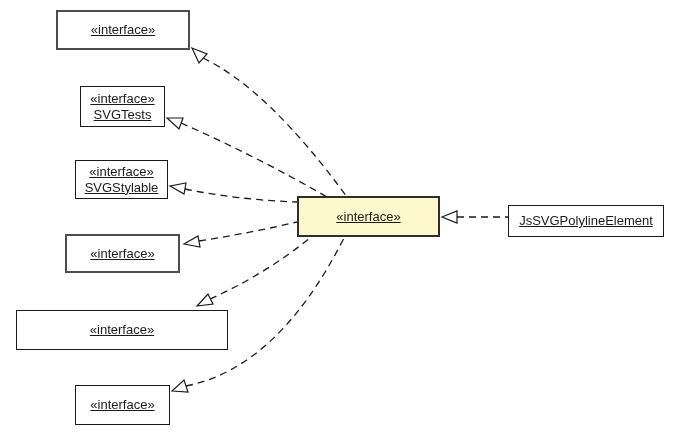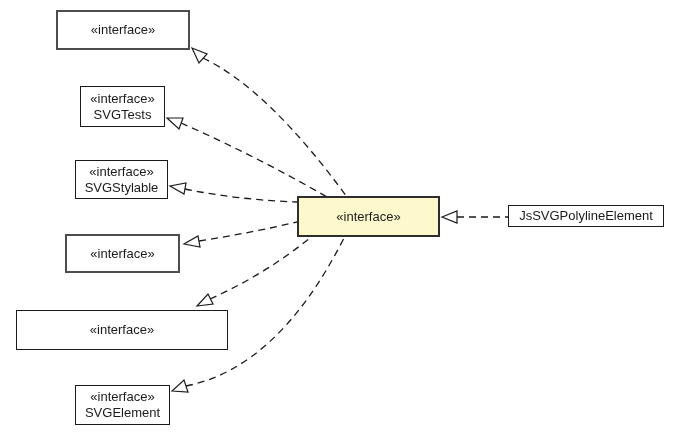--- a/index.html
+++ b/index.html
@@ -25,34 +25,35 @@
     display: flex;
     flex-direction: column;
     justify-content: center;
     align-items: center;
     text-align: center;
     font-size: 13px;
     line-height: 16px;
     color: #1a1a1a;
     white-space: nowrap;
     cursor: pointer;
+    text-decoration: underline;
   }
   .node.thick { border-width: 2px; border-color: #4d4d4d; }
   .node.highlight {
     background: #fdf9cd;
     border: 2px solid #2e2e2e;
   }
   #node-transformable { left: 56px;  top: 10px;  width: 134px; height: 40px; }
   #node-tests         { left: 80px;  top: 86px;  width: 85px;  height: 41px; }
   #node-stylable      { left: 75px;  top: 160px; width: 93px;  height: 39px; }
   #node-langspace     { left: 65px;  top: 234px; width: 115px; height: 39px; }
   #node-external      { left: 16px;  top: 310px; width: 212px; height: 40px; }
   #node-element       { left: 75px;  top: 385px; width: 95px;  height: 40px; }
   #node-polyline      { left: 297px; top: 196px; width: 143px; height: 41px; }
-  #node-jspolyline    { left: 508px; top: 205px; width: 156px; height: 22px; }
+  #node-jspolyline    { left: 508px; top: 205px; width: 156px; height: 32px; }
   .edge-path {
     fill: none;
     stroke: #1a1a1a;
     stroke-width: 1.3;
     stroke-dasharray: 7 5;
   }
   .arrow-head {
     fill: #ffffff;
     stroke: #1a1a1a;
     stroke-width: 1.2;
@@ -112,21 +113,20 @@
   <div id="node-langspace" class="node thick">
     <span>«interface»</span>
   </div>
 
   <div id="node-external" class="node">
     <span>«interface»</span>
   </div>
 
   <div id="node-element" class="node">
     <span>«interface»</span>
-    <span>SVGElement</span>
   </div>
 
   <div id="node-polyline" class="node highlight">
     <span>«interface»</span>
   </div>
 
   <div id="node-jspolyline" class="node">
     <span>JsSVGPolylineElement</span>
   </div>
 

